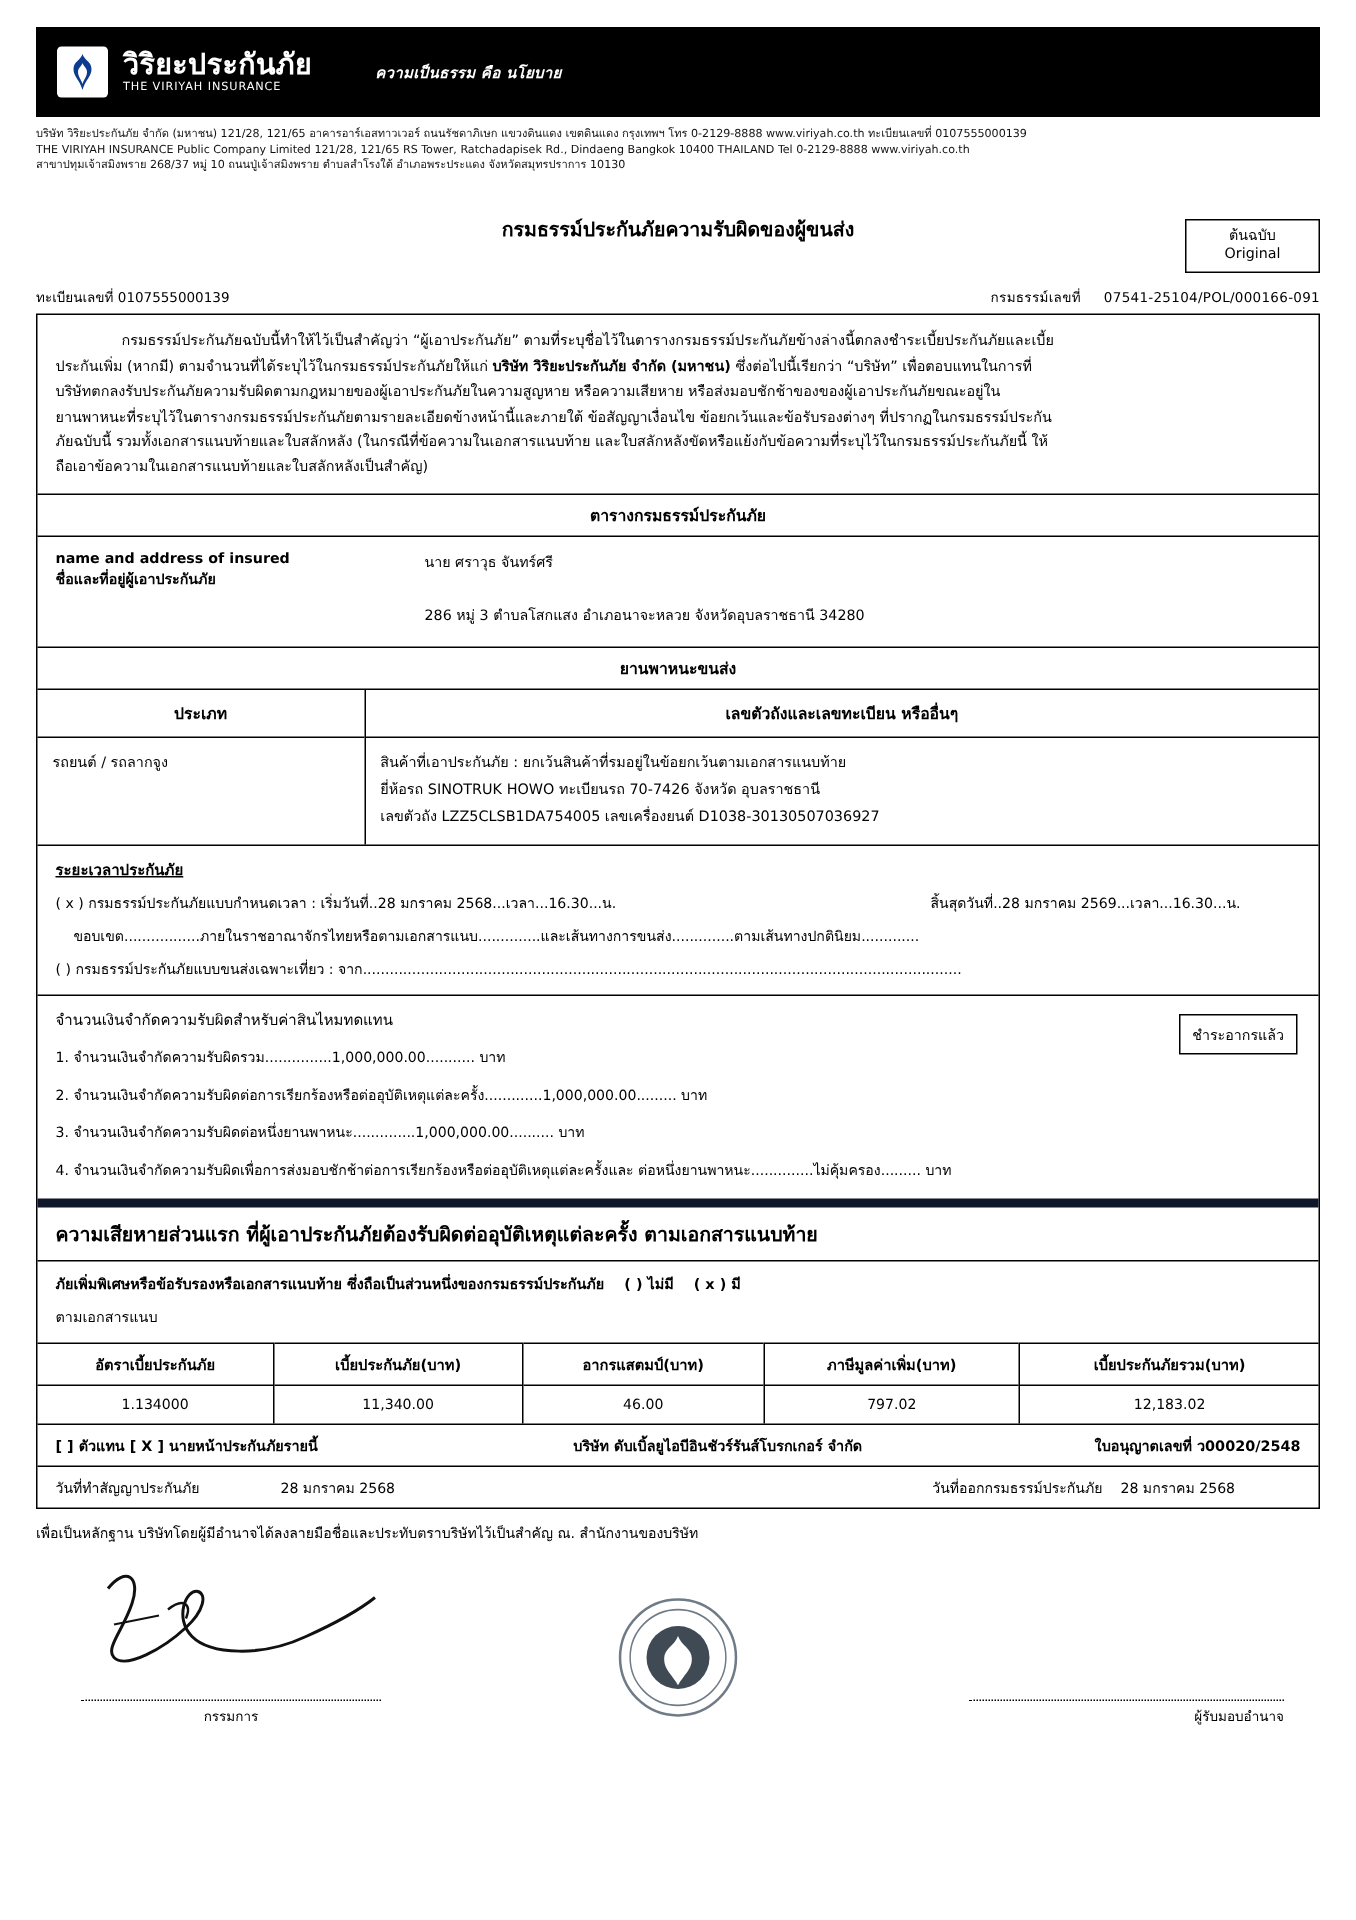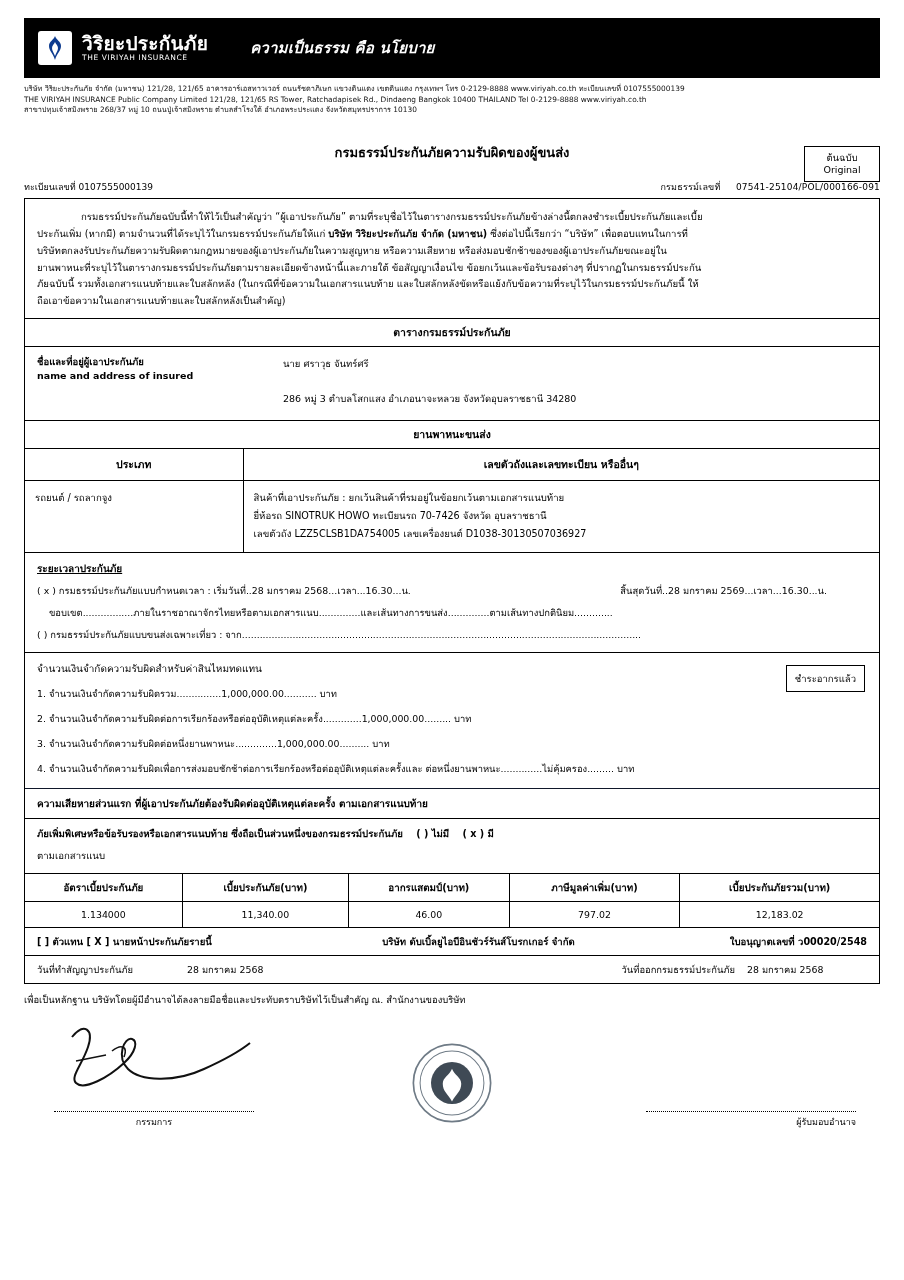--- a/index.html
+++ b/index.html
@@ -26,39 +26,39 @@
     position:relative;
   }
   .logo-box {
     width:34px; height:34px; background:#fff; border-radius:3px;
     display:flex; align-items:center; justify-content:center;
     margin-right:10px;
   }
   .logo-glyph { width:24px;height:26px; display:block; }
   .brand-th { color:#fff; font-size:19px; font-weight:bold; line-height:1.05; letter-spacing:.3px;}
   .brand-en { color:#fff; font-size:7.5px; letter-spacing:.6px; }
-  .slogan { color:#fff; font-size:15px; font-style:italic; margin-left:42px; font-weight:bold; letter-spacing:.2px;text-align:right;}
+  .slogan { color:#fff; font-size:10px; font-style:italic; margin-left:42px; font-weight:bold; letter-spacing:.2px;text-align:right;}
 
   
   .company-lines { margin-top:6px; line-height:1.45; }
   .company-lines div { font-size:7.4px; color:#111; white-space:nowrap; }
 
   
   .original-stamp {
     position:absolute; right:24px; top:128px;
-    border:1px solid #000; width:76px; height:36px;
+    border:1px solid #000; width:90px; height:36px;
     display:flex; flex-direction:column; align-items:center; justify-content:center;
     line-height:1.25;
   }
   .original-stamp span { font-size:9.5px; }
 
   
   .doc-title { text-align:center; font-size:13px; font-weight:bold; margin-top:26px; }
 
-  .reg-row { display:flex; justify-content:space-between; margin-top:17px; font-size:9px;text-align:center; }
+  .reg-row { display:flex; justify-content:space-between; margin-top:28px; font-size:9px;text-align:center; }
   .reg-row .right { letter-spacing:.2px; }
 
   
   .main-box { border:1px solid #000; margin-top:4px; }
   .intro { padding:10px 12px 8px 12px; line-height:1.75; font-size:9.6px; text-align:justify; }
   .intro .ind { display:inline-block; width:44px; }
   .bold { font-weight:bold; }
 
   .section-title { text-align:center; font-weight:bold; font-size:10.5px; padding:5px 0; border-top:1px solid #000; }
 
@@ -83,21 +83,21 @@
   .period .ln.sp { display:flex; justify-content:space-between; padding-right:40px; }
 
   .limits { border-top:1px solid #000; padding:8px 12px 12px 12px; position:relative; }
   .limits .ttl { font-weight:normal; font-size:10px; }
   .limits .item { font-size:9.4px; margin-top:10px; }
   .paid-stamp {
     position:absolute; right:14px; top:12px; border:1px solid #000;
     padding:5px 8px; font-size:9.5px;
   }
 
-  .deduct { border-top:1px solid #0f172a; padding:7px 12px; font-size:10px; font-weight:bold; }
+  .deduct { border-top:6px solid #0f172a; padding:7px 12px; font-size:13px; font-weight:bold; }
   .extra { border-top:1px solid #000; padding:7px 12px 10px 12px; font-size:9.6px; }
   .extra .ttl { font-weight:bold; }
   .extra .sub { margin-top:7px; }
 
   table.prem { width:100%; border-collapse:collapse; border-top:1px solid #000; }
   table.prem th, table.prem td { border-left:1px solid #000; text-align:center; font-size:9.4px; }
   table.prem th:first-child, table.prem td:first-child { border-left:none; }
   table.prem th { font-weight:bold; padding:6px 0; font-size:9.8px; }
   table.prem td { padding:7px 0; border-top:1px solid #000; }
 
@@ -173,22 +173,22 @@
       <span>ประกันเพิ่ม (หากมี) ตามจำนวนที่ได้ระบุไว้ในกรมธรรม์ประกันภัยให้แก่ </span><span class="bold">บริษัท วิริยะประกันภัย จำกัด (มหาชน)</span><span> ซึ่งต่อไปนี้เรียกว่า “บริษัท” เพื่อตอบแทนในการที่</span><br>
       <span>บริษัทตกลงรับประกันภัยความรับผิดตามกฎหมายของผู้เอาประกันภัยในความสูญหาย หรือความเสียหาย หรือส่งมอบชักช้าของของผู้เอาประกันภัยขณะอยู่ใน</span><br>
       <span>ยานพาหนะที่ระบุไว้ในตารางกรมธรรม์ประกันภัยตามรายละเอียดข้างหน้านี้และภายใต้ ข้อสัญญาเงื่อนไข ข้อยกเว้นและข้อรับรองต่างๆ ที่ปรากฏในกรมธรรม์ประกัน</span><br>
       <span>ภัยฉบับนี้ รวมทั้งเอกสารแนบท้ายและใบสลักหลัง (ในกรณีที่ข้อความในเอกสารแนบท้าย และใบสลักหลังขัดหรือแย้งกับข้อความที่ระบุไว้ในกรมธรรม์ประกันภัยนี้ ให้</span><br>
       <span>ถือเอาข้อความในเอกสารแนบท้ายและใบสลักหลังเป็นสำคัญ)</span>
     </div>
 
     <div class="section-title">ตารางกรมธรรม์ประกันภัย</div>
 
     <div class="insured-block">
+      <div class="insured-label en">name and address of insured</div>
       <div class="insured-label">ชื่อและที่อยู่ผู้เอาประกันภัย</div>
-      <div class="insured-label en">name and address of insured</div>
       <div class="insured-name">นาย ศราวุธ จันทร์ศรี</div>
       <div class="insured-addr">286 หมู่ 3 ตำบลโสกแสง อำเภอนาจะหลวย จังหวัดอุบลราชธานี 34280</div>
     </div>
 
     <div class="vehicle-title">ยานพาหนะขนส่ง</div>
 
     <table class="veh">
       <tbody>
           <tr>
         <th class="veh-type-col">ประเภท</th>

